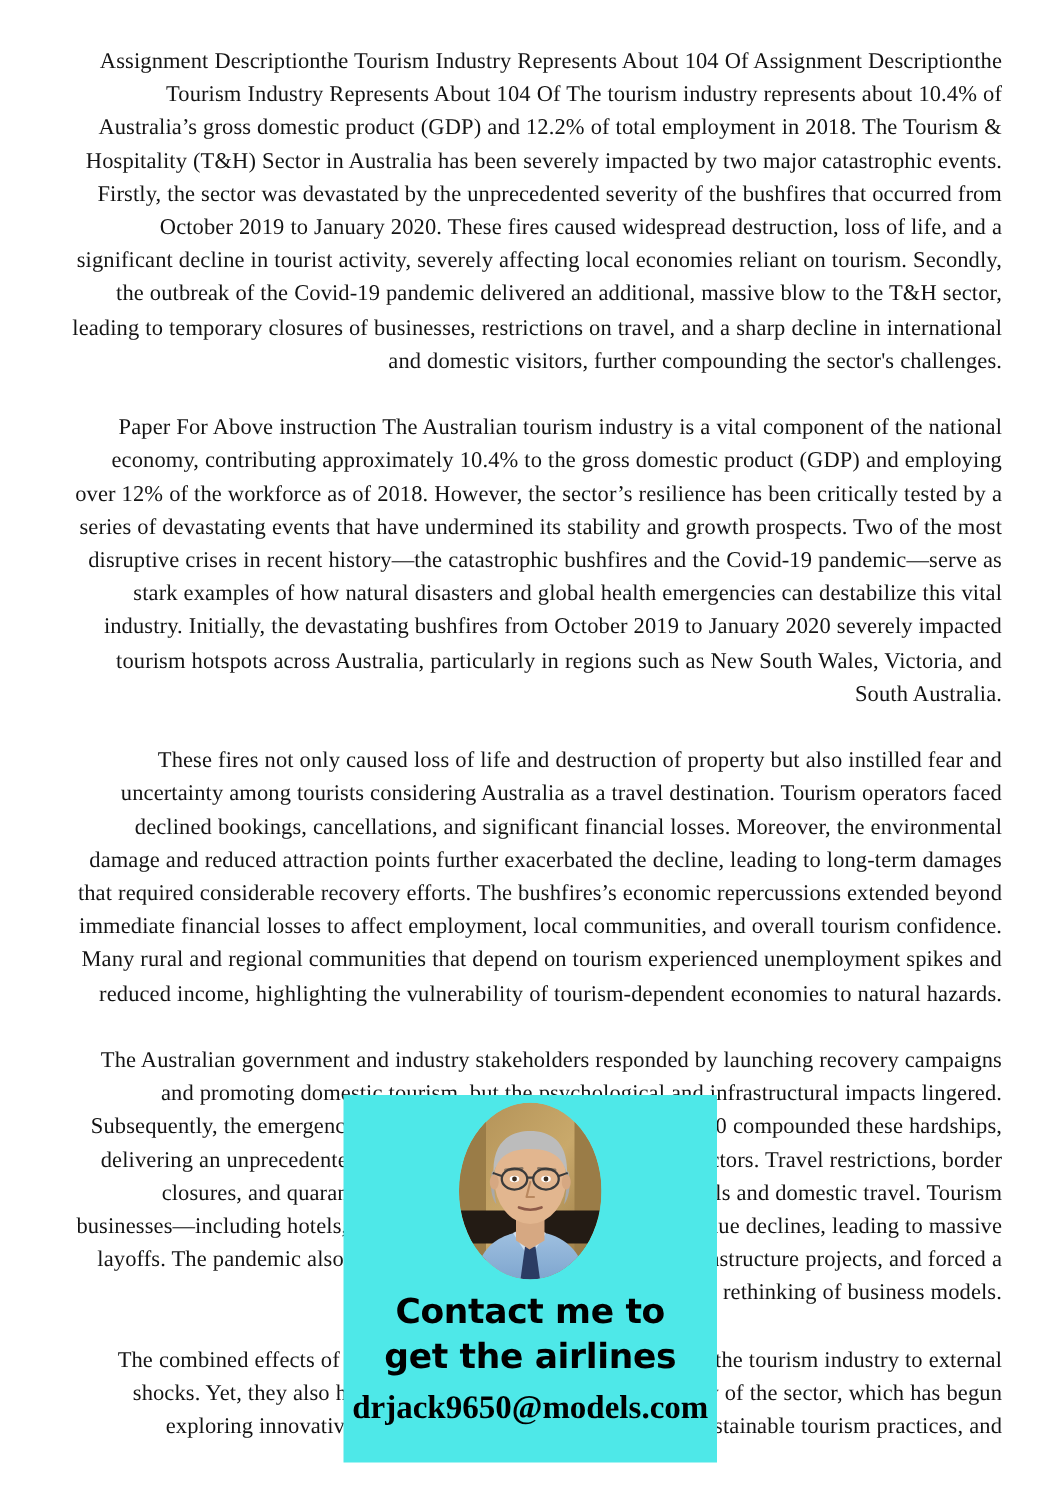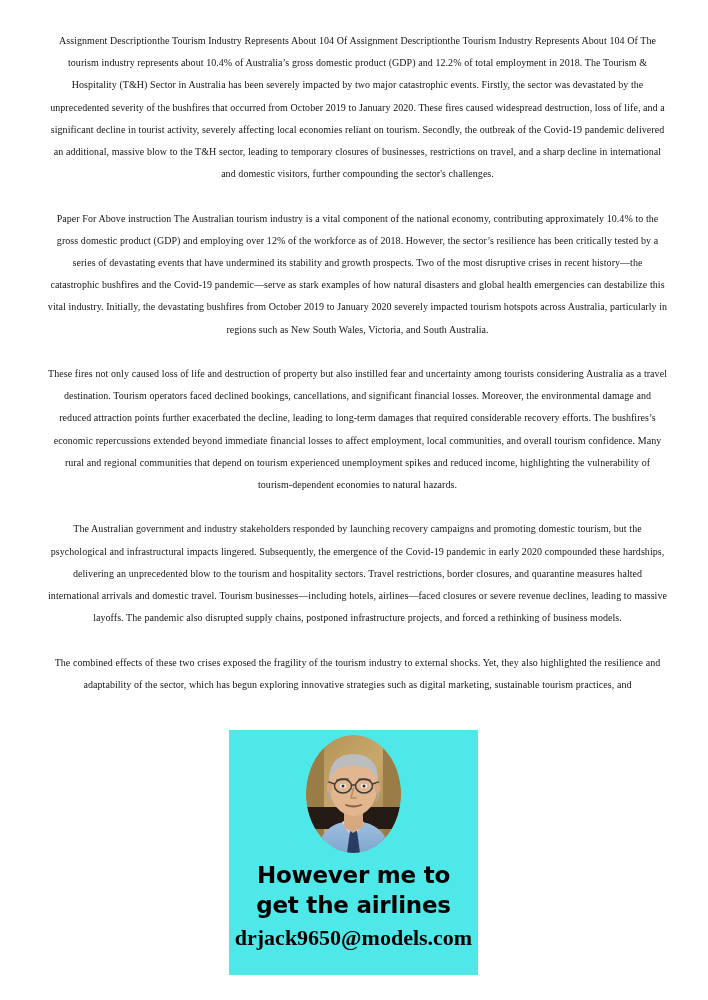--- a/index.html
+++ b/index.html
@@ -27,23 +27,23 @@
   }
 
   #document-body {
     position: absolute;
     left: 47px;
     top: 30px;
     width: 621px;
   }
 
   .doc-paragraph {
-    font-size: 10px;
+    font-size: 15px;
     line-height: 22.2px;
-    text-align: center;
+    text-align: right;
     margin: 0 0 22.2px 0;
     color: #141414;
     letter-spacing: 0.005em;
     word-spacing: 0.01em;
   }
 
   .doc-paragraph:last-child {
     margin-bottom: 0;
   }
 
@@ -177,21 +177,21 @@
 
           <path d="M40 70 Q47.5 73 55 70" stroke="#8d5a48" stroke-width="1.8" fill="none" stroke-linecap="round"></path>
 
           <ellipse cx="23.5" cy="53" rx="3" ry="5" fill="#d6a882"></ellipse>
           <ellipse cx="71.5" cy="53" rx="3" ry="5" fill="#d6a882"></ellipse>
         </g>
       </svg>
     </div>
 
     <div id="contact-headline">
-      <span class="hl-line">However me to</span>
+      <span class="hl-line">Contact me to</span>
       <span class="hl-line">get the airlines</span>
     </div>
 
     <div id="contact-email">drjack9650@models.com</div>
 
   </div>
 
 </div>
 
 </body></html>

